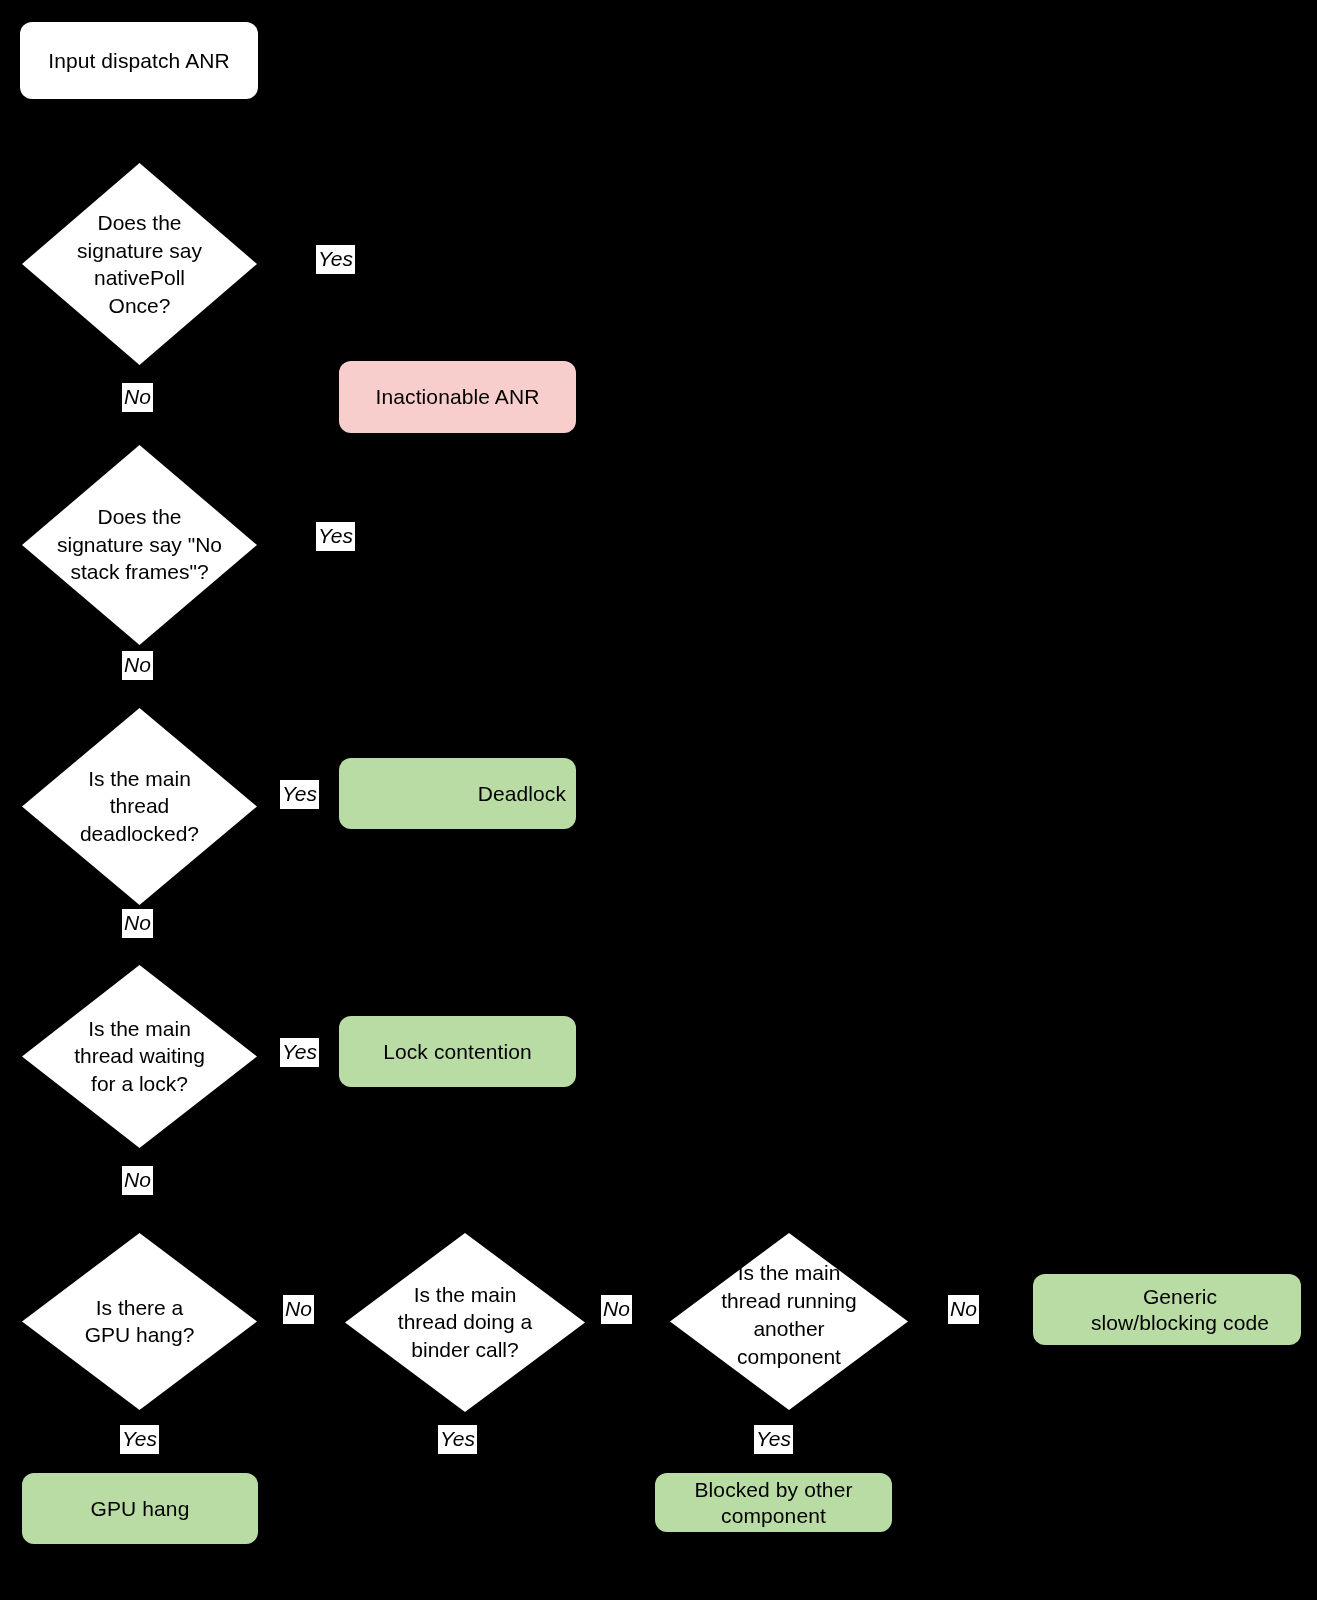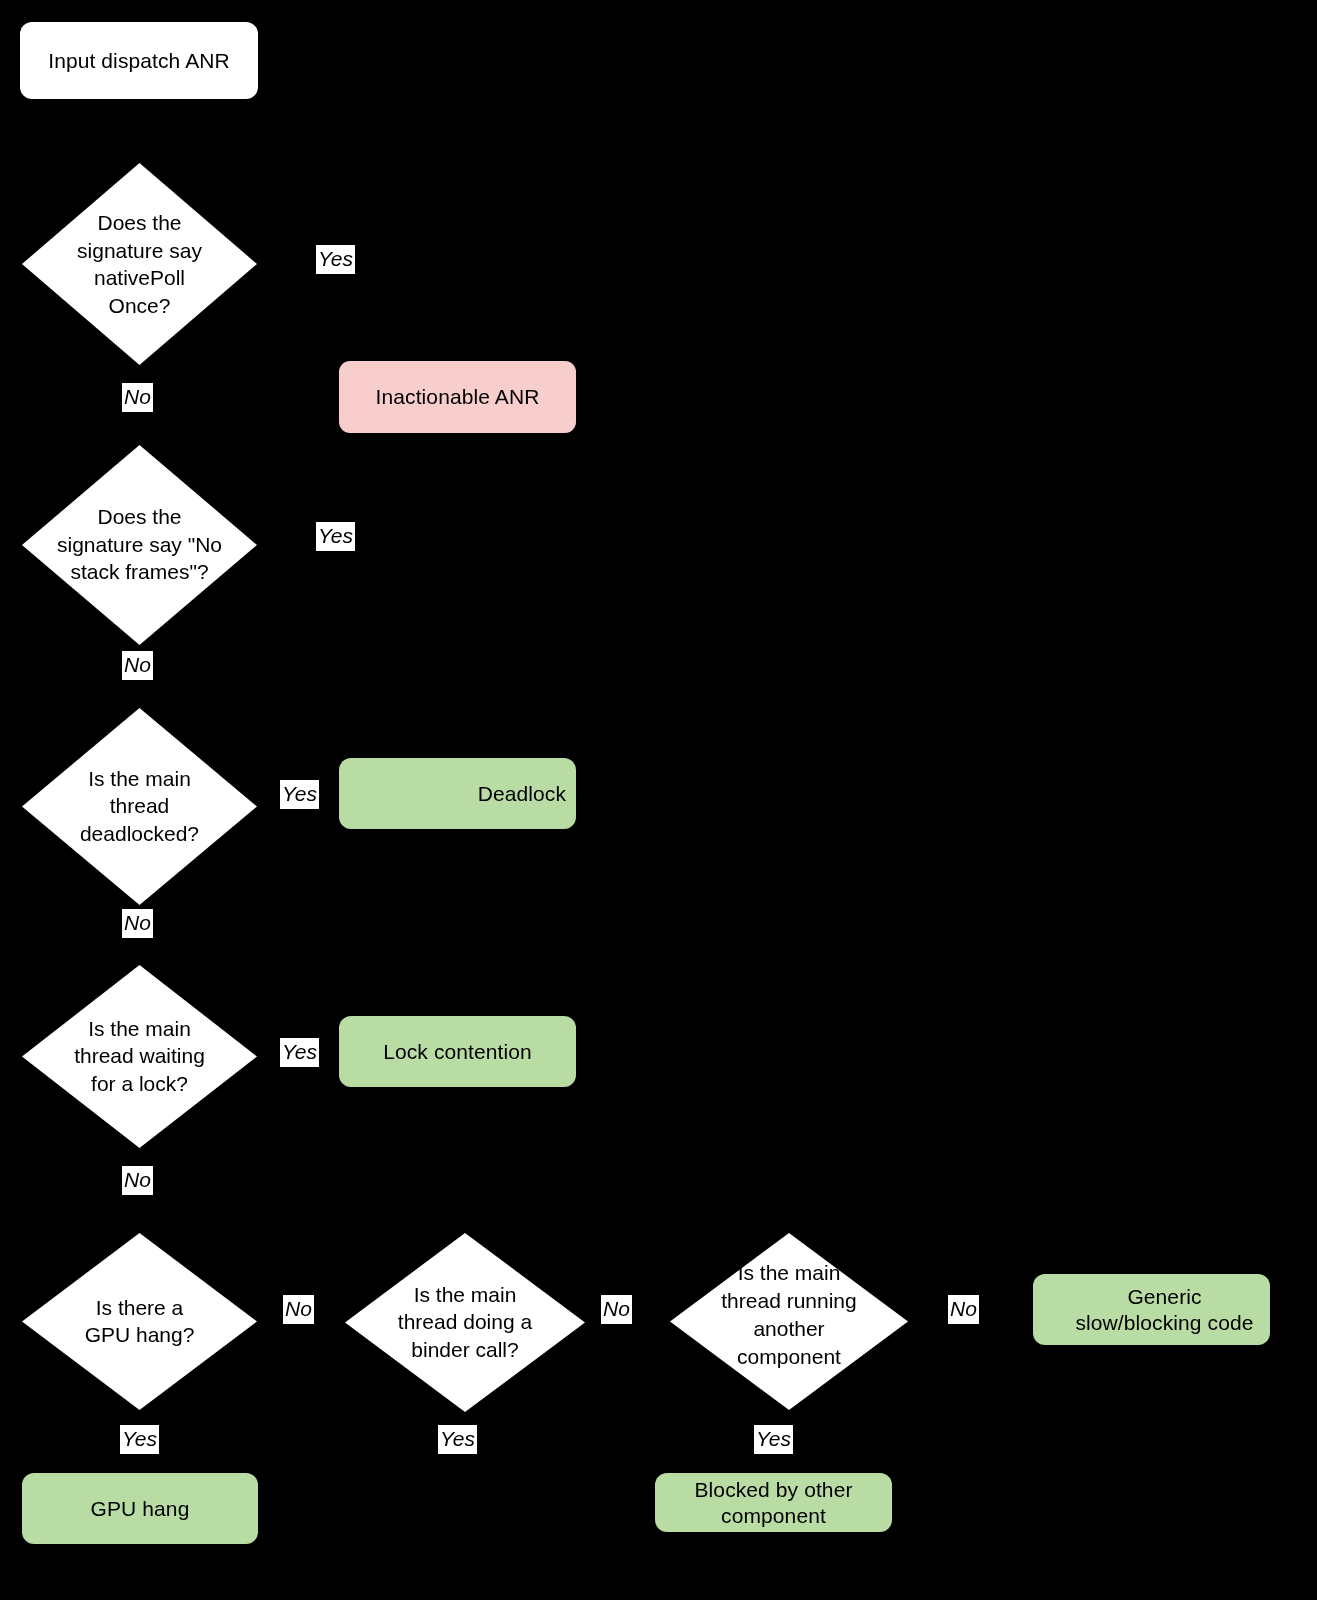--- a/index.html
+++ b/index.html
@@ -115,21 +115,21 @@
   </div>
 
   <div class="edge-label" style="left:316px; top:245px;">
     <span>Yes</span>
   </div>
 
   <div class="edge-label" style="left:122px; top:383px;">
     <span>No</span>
   </div>
 
-  <div class="node-box bad" style="left:339px; top:361px; width:237px; height:72px;border-radius:11px;">
+  <div class="node-box bad" style="left:339px; top:361px; width:237px; height:72px;">
     <span>Inactionable ANR</span>
   </div>
 
   <div class="decision" style="left:22px; top:445px; width:235px; height:200px;">
     <div class="shape"></div>
     <div class="dlabel" style="width:238px;">Does the
 signature say "No
 stack frames"?</div>
   </div>
 
@@ -227,18 +227,18 @@
 
   <div class="edge-label" style="left:754px; top:1425px;">
     <span>Yes</span>
   </div>
 
   <div class="node-box good" style="left:655px; top:1473px; width:237px; height:59px;text-align:center;">
     <span style="white-space:pre-line;">Blocked by other
 component</span>
   </div>
 
-  <div class="node-box good" style="left:1033px; top:1274px; width:237px; height:71px;padding-left:36px;">
+  <div class="node-box good" style="left:1033px; top:1274px; width:268px; height:71px;padding-left:36px;">
     <span style="white-space:pre-line;">Generic
 slow/blocking code</span>
   </div>
 
 </div>
 
 </body></html>

